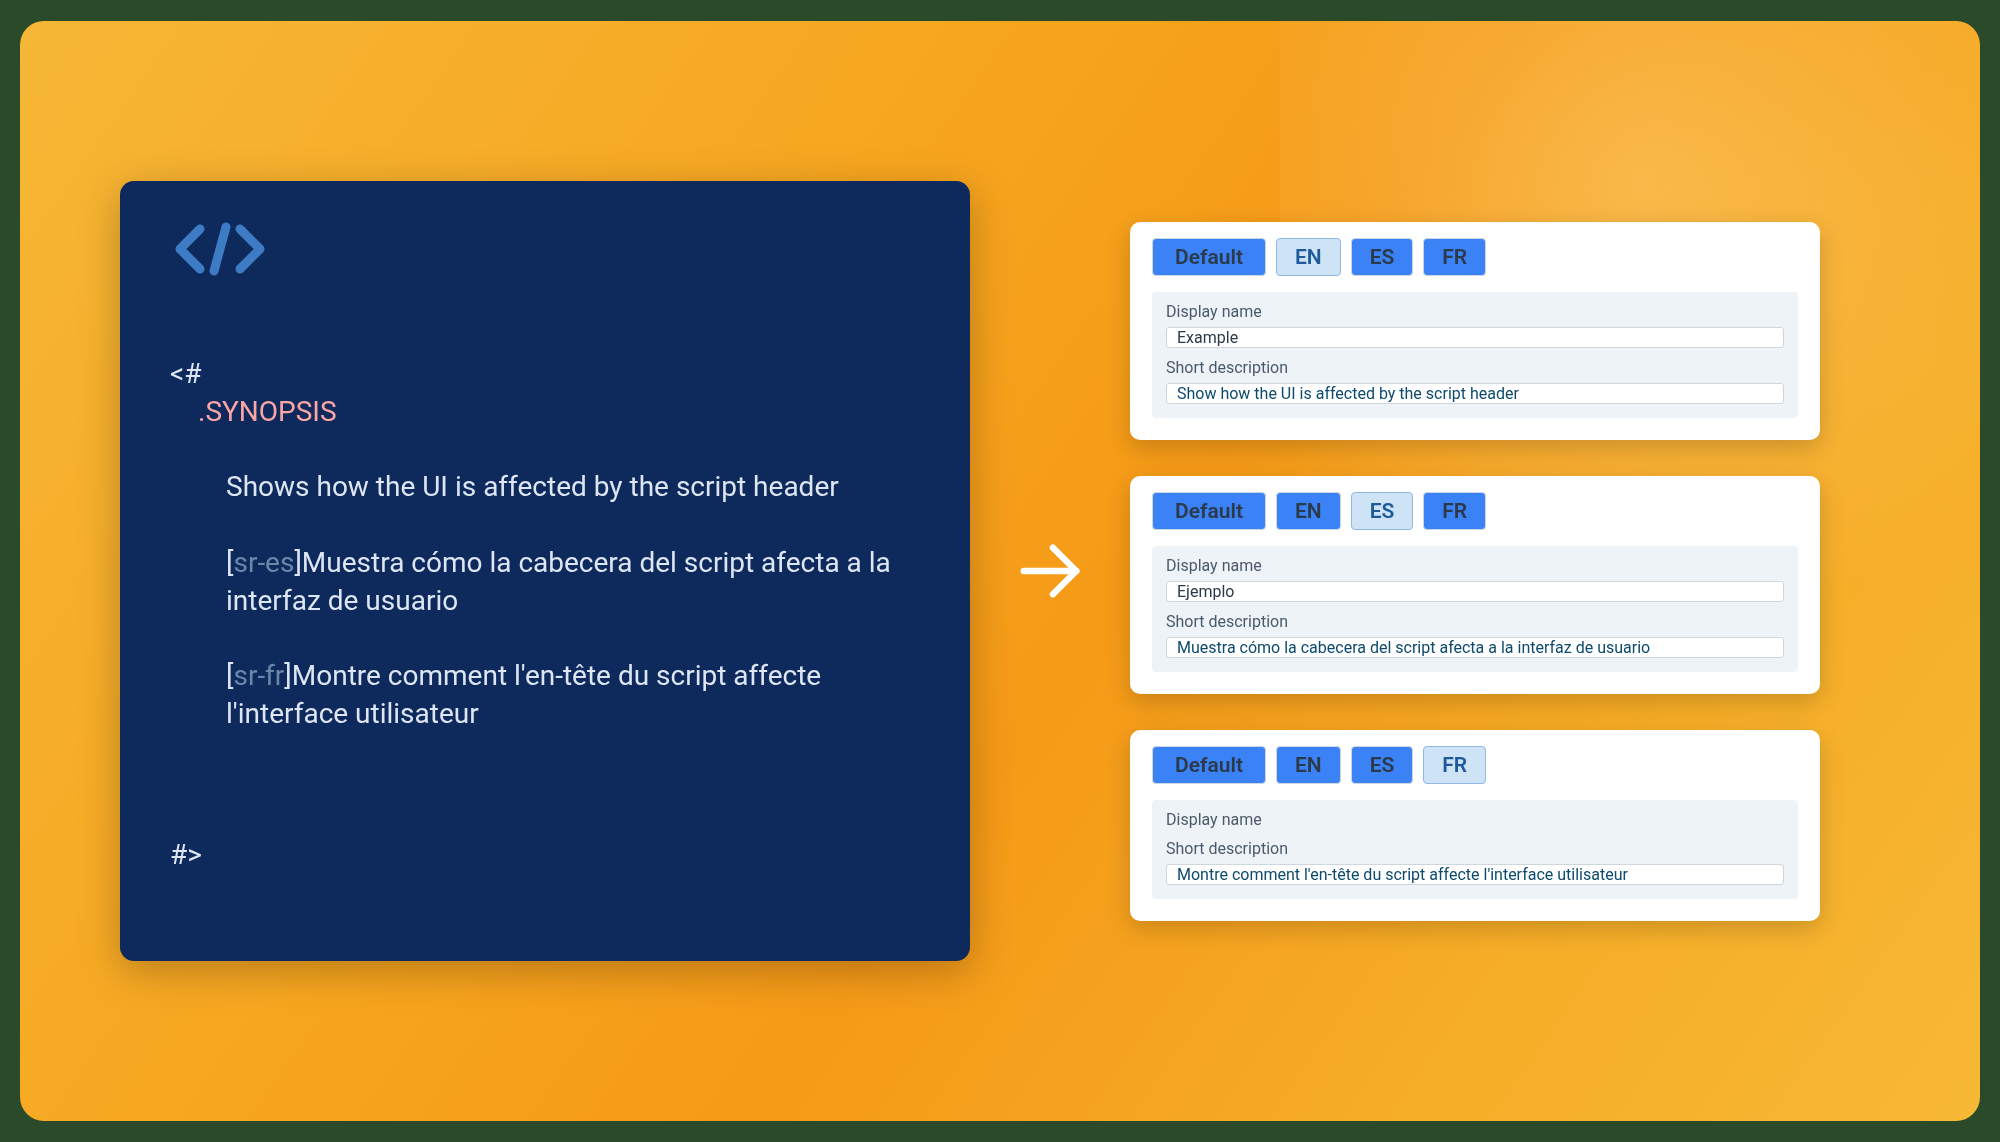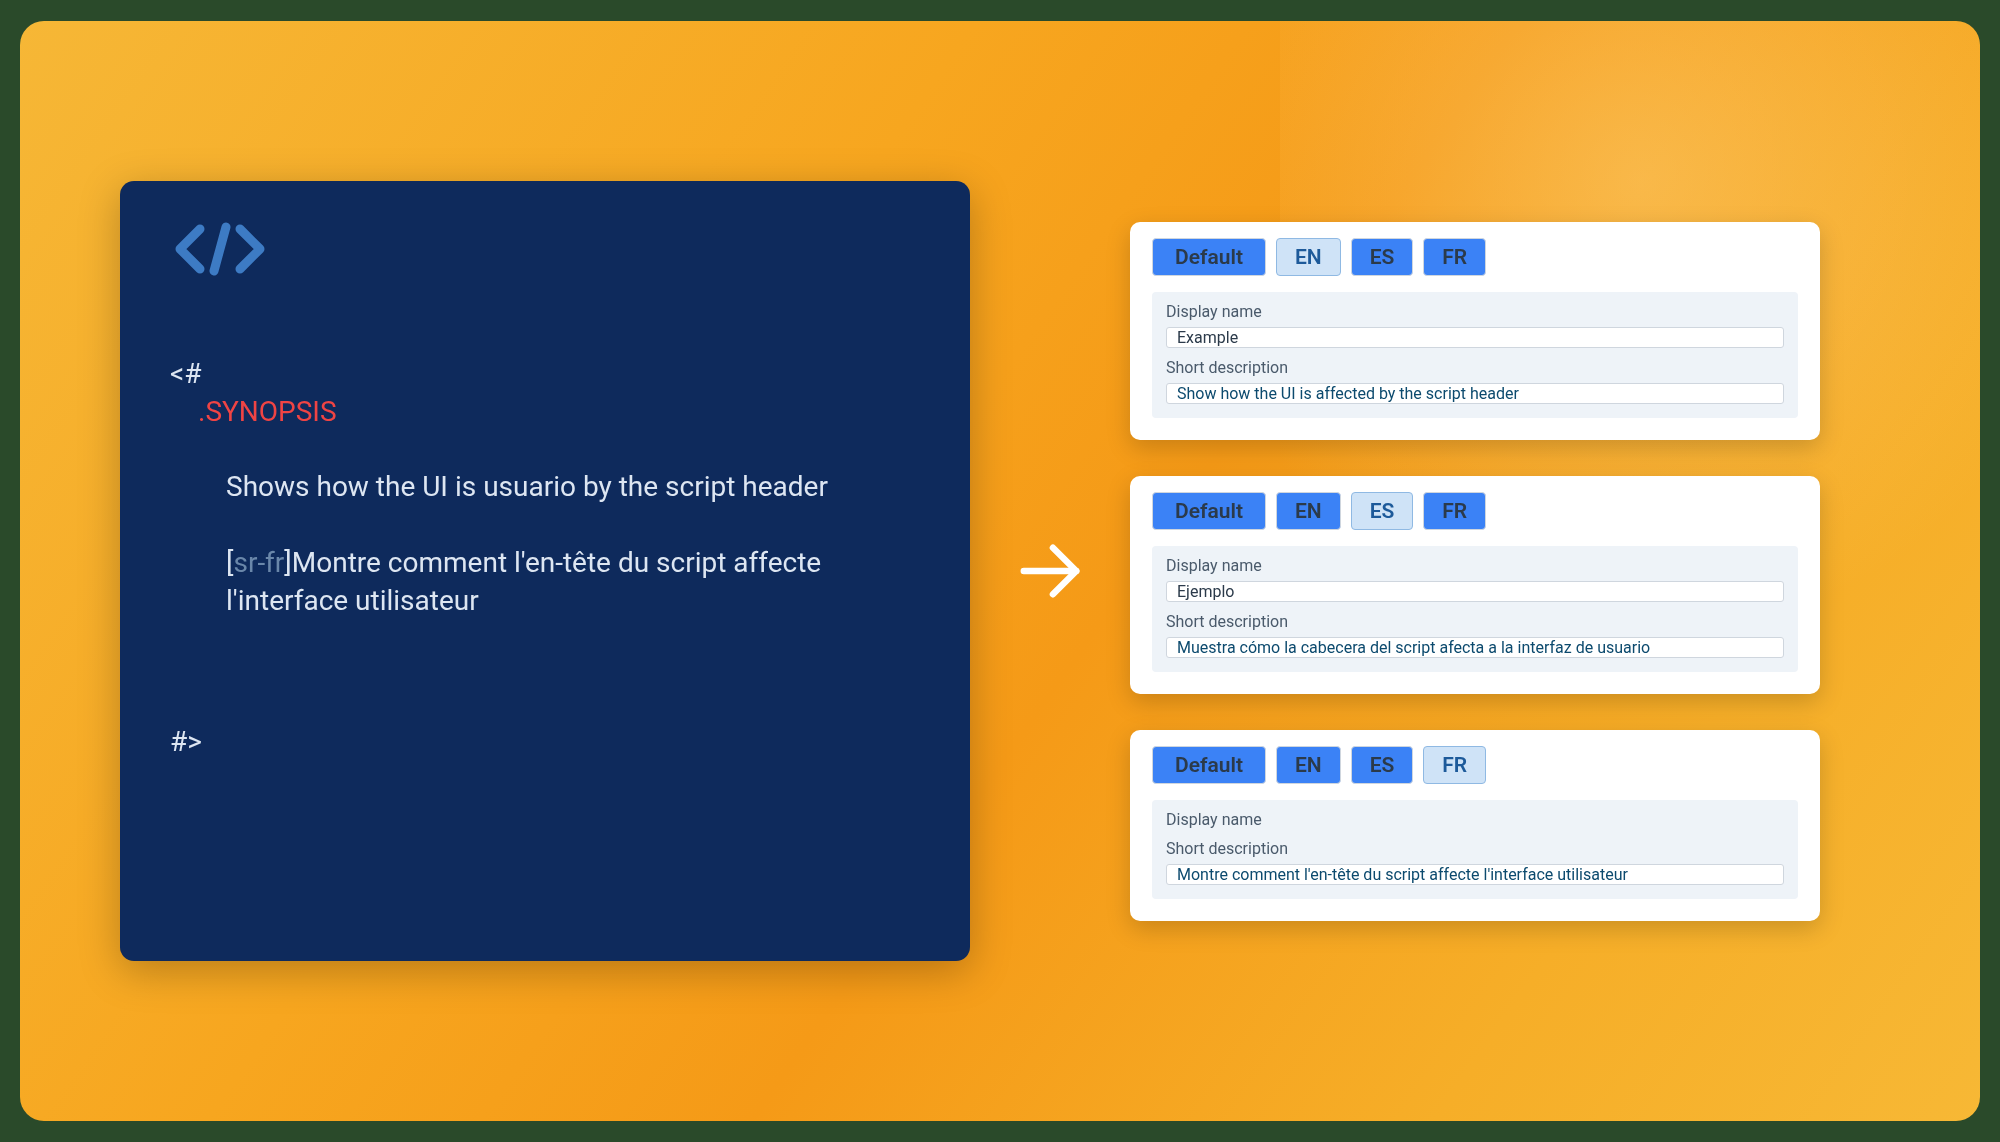--- a/index.html
+++ b/index.html
@@ -55,21 +55,21 @@
   .code-body {
     font-size: 28px;
     line-height: 1.35;
     white-space: pre-wrap;
     font-family: inherit;
     color: #dde6f2;
   }
   .indent1 { padding-left: 28px; }
   .indent2 { padding-left: 56px; }
   .tag-dim { color: #6a87aa; }
-  .kw { color: #ef4444; }
+  .kw { color: #fca5a5; }
   
   .arrow-col {
     flex: 0 0 auto;
     display:flex;
     align-items:center;
     justify-content:center;
     width: 80px;
   }
   .arrow-col svg { width: 70px; height: 70px; color: #ffffff; }
   
@@ -141,21 +141,22 @@
       <div class="code-icon">
         <svg viewBox="0 0 100 56" fill="none" stroke="currentColor" stroke-width="9" stroke-linecap="round" stroke-linejoin="round">
           <polyline points="30,8 10,28 30,48"></polyline>
           <polyline points="70,8 90,28 70,48"></polyline>
           <line x1="56" y1="6" x2="44" y2="50"></line>
         </svg>
       </div>
       <div class="code-body">
 <span>&lt;#</span>
 <div class="indent1"><span class="kw">.SYNOPSIS</span></div>
-<div class="indent2"><span>Shows how the UI is usuario by the script header</span></div>
+<div class="indent2"><span>Shows how the UI is affected by the script header</span></div>
+<div class="indent2"><span>[</span><span class="tag-dim">sr-es</span><span>]</span><span>Muestra cómo la cabecera del script afecta a la interfaz de usuario</span></div>
 <div class="indent2"><span>[</span><span class="tag-dim">sr-fr</span><span>]</span><span>Montre comment l'en-tête du script affecte l'interface utilisateur</span></div>
 <div style="height:28px"></div>
 <span>#&gt;</span>
       </div>
     </div>
 
     <div class="arrow-col">
       <svg viewBox="0 0 24 24" fill="none" stroke="currentColor" stroke-width="2.2" stroke-linecap="round" stroke-linejoin="round">
         <line x1="3" y1="12" x2="21" y2="12"></line>
         <polyline points="13,4 21,12 13,20"></polyline>

